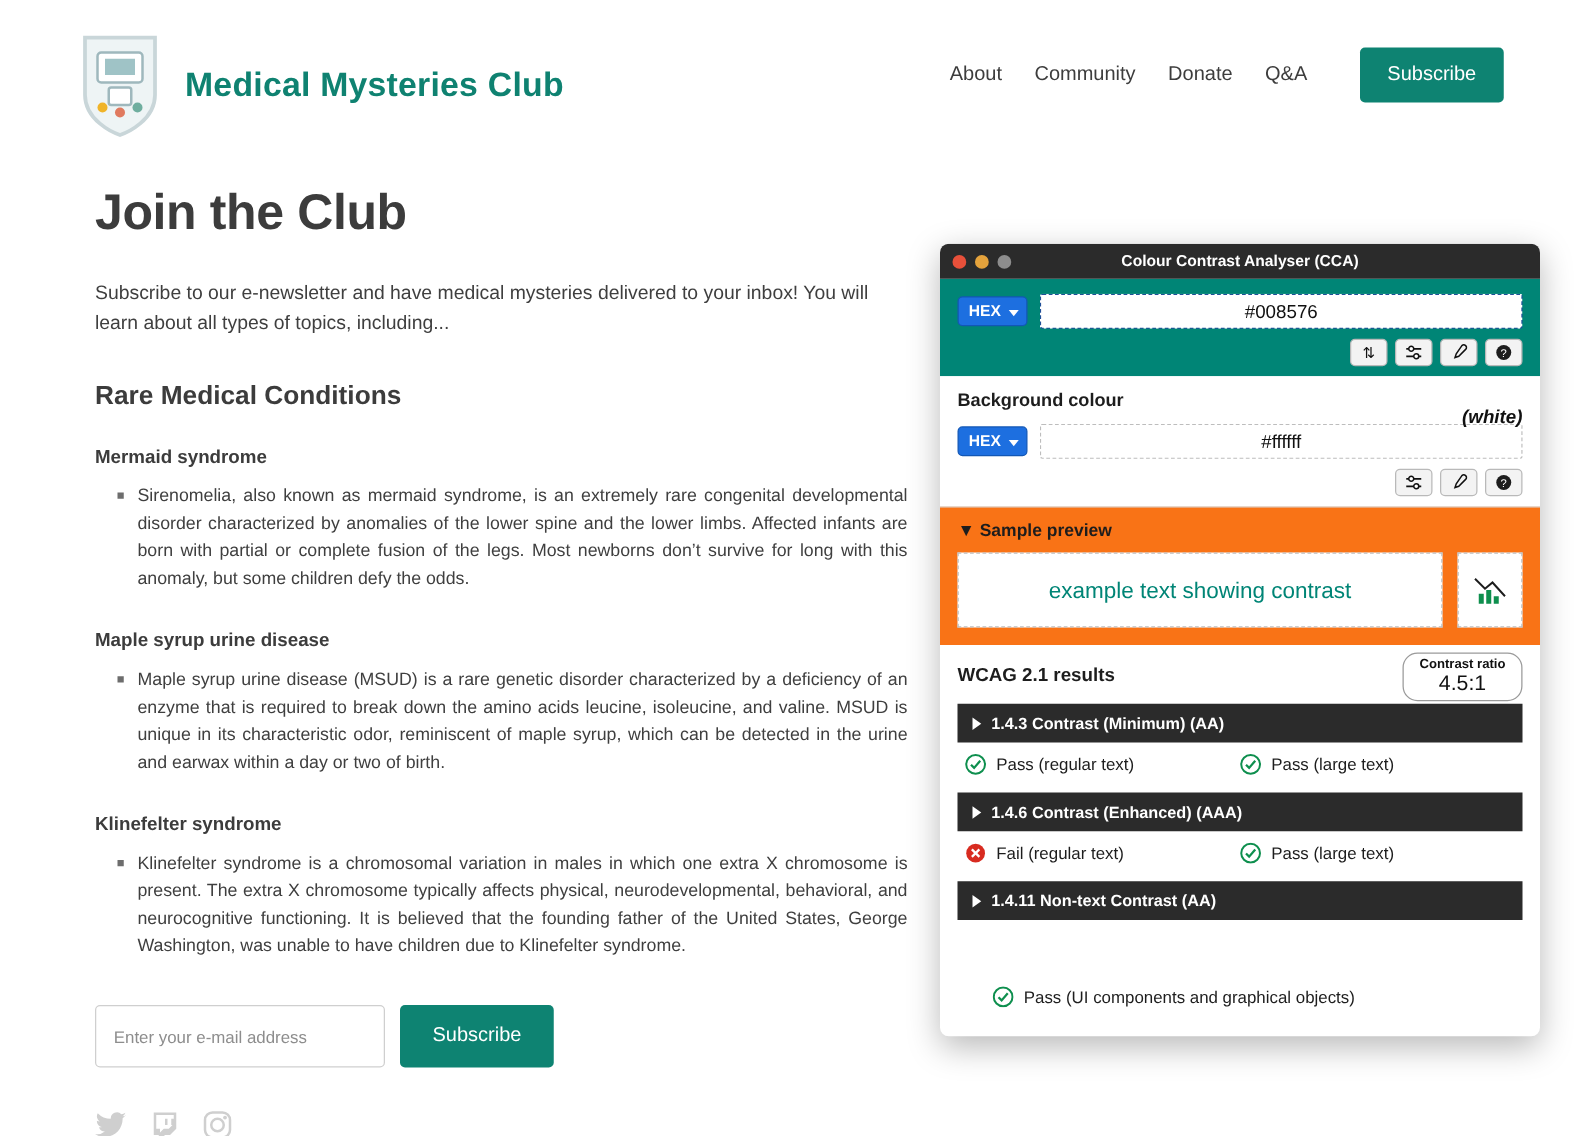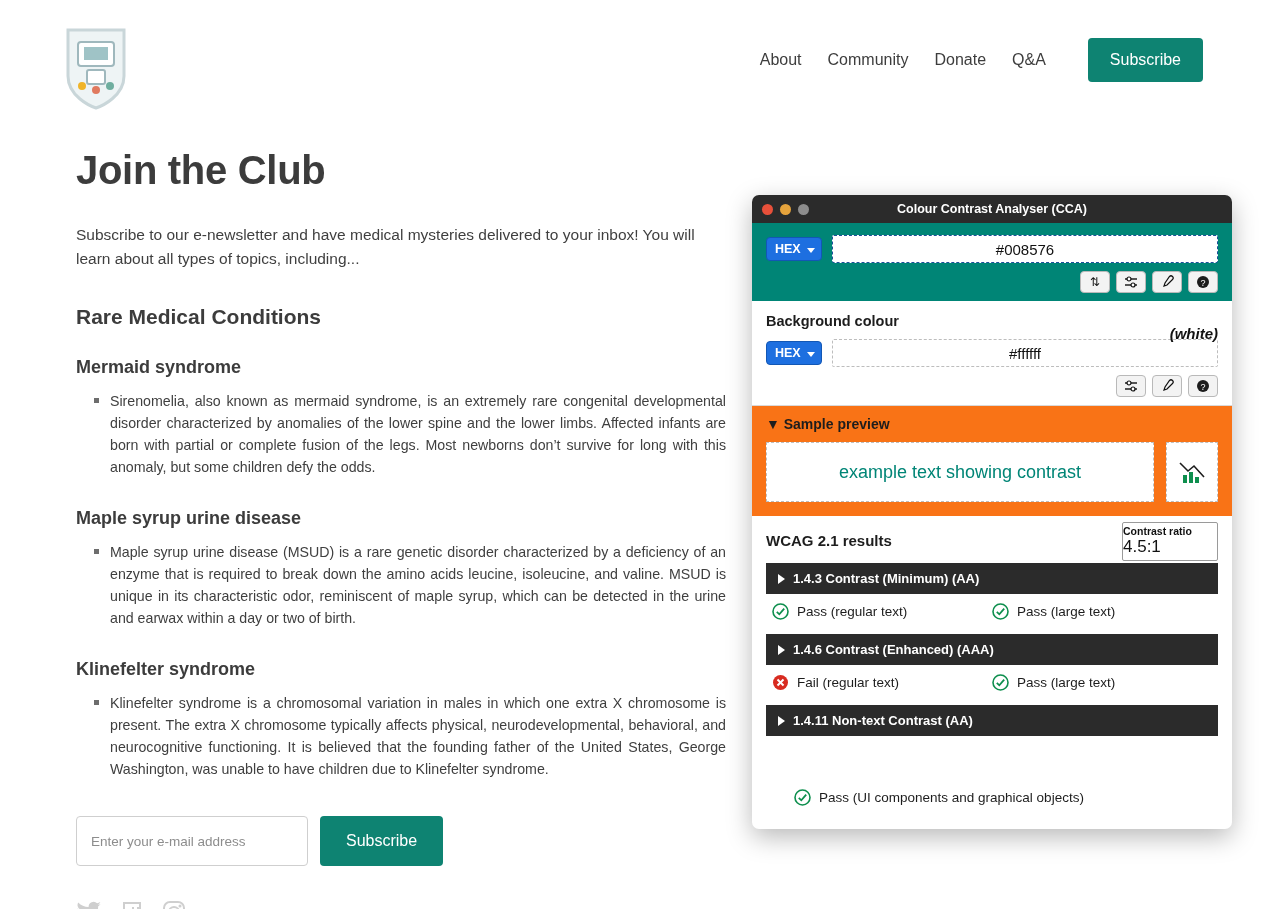--- a/index.html
+++ b/index.html
@@ -78,21 +78,21 @@
     margin: 0 0 34px 0;
     max-width: 640px;
   }
   h2.section-title {
     font-size: 21px;
     color: #3c3c3c;
     margin: 0 0 28px 0;
     font-weight: bold;
   }
   h3.cond-title {
-    font-size: 18px;
+    font-size: 15px;
     color: #3c3c3c;
     margin: 0 0 12px 0;
     font-weight: bold;
   }
   ul.cond-list {
     margin: 0 0 30px 0;
     padding-left: 18px;
     list-style: none;
   }
   ul.cond-list li {
@@ -299,22 +299,23 @@
     font-size: 15px;
     color: #1d1d1d;
     padding-top: 6px;
   }
   .ratio-box {
     position: absolute;
     right: 14px; top: 6px;
     width: 96px;
     border: 1px solid #9a9a9a;
     background: #fff;
+    text-align: center;
     padding: 2px 0 3px 0;
-    border-radius: 2px;
+    border-radius: 12px;
   }
   .ratio-label { font-size: 10.5px; font-weight: bold; color:#111; }
   .ratio-value { font-size: 17px; color:#111; }
   .crit {
     background: #2b2b2b;
     color: #ffffff;
     font-weight: bold;
     font-size: 13px;
     padding: 8px 12px;
     margin-top: 14px;
@@ -351,20 +352,21 @@
         <svg width="68" height="88" viewBox="0 0 68 88">
           <path d="M6 6 L62 6 L62 52 C62 72 40 82 34 84 C28 82 6 72 6 52 Z" fill="#eef4f5" stroke="#c9d6d9" stroke-width="3"></path>
           <rect x="16" y="18" width="36" height="24" rx="3" fill="#ffffff" stroke="#9fb8bd" stroke-width="2"></rect>
           <rect x="22" y="23" width="24" height="13" fill="#9fc3c6"></rect>
           <rect x="25" y="46" width="18" height="14" rx="2" fill="#ffffff" stroke="#9fb8bd" stroke-width="2"></rect>
           <circle cx="20" cy="62" r="4" fill="#f0b429"></circle>
           <circle cx="34" cy="66" r="4" fill="#e07a5f"></circle>
           <circle cx="48" cy="62" r="4" fill="#6fae9f"></circle>
         </svg>
       </span>
+      <span class="brand-title">Medical Mysteries Club</span>
     </div>
     <div class="nav">
       <a href="#">About</a>
       <a href="#">Community</a>
       <a href="#">Donate</a>
       <a href="#">Q&amp;A</a>
       <span class="subscribe-nav">Subscribe</span>
     </div>
   </div>
 

